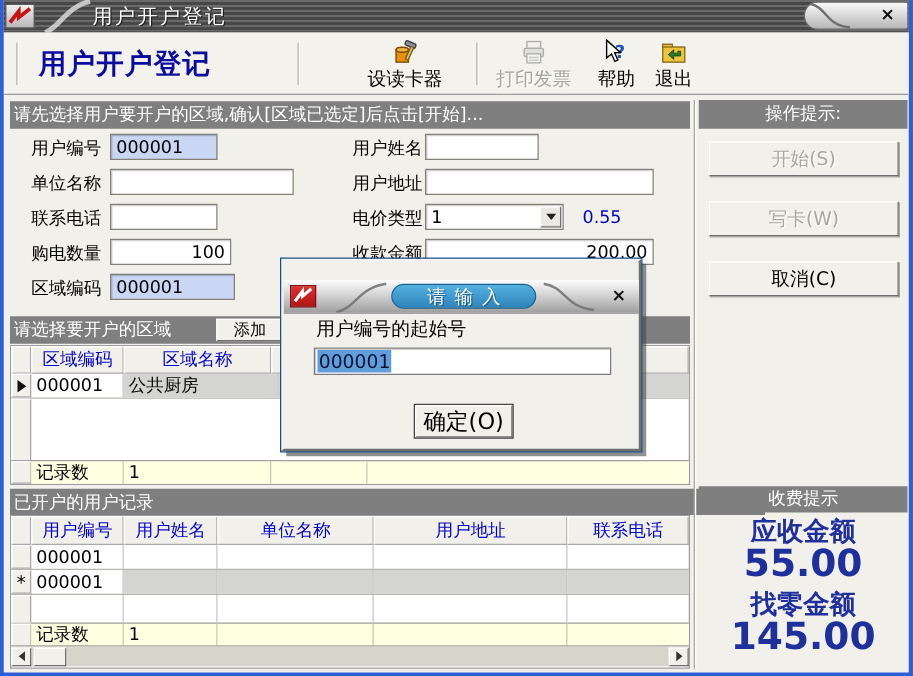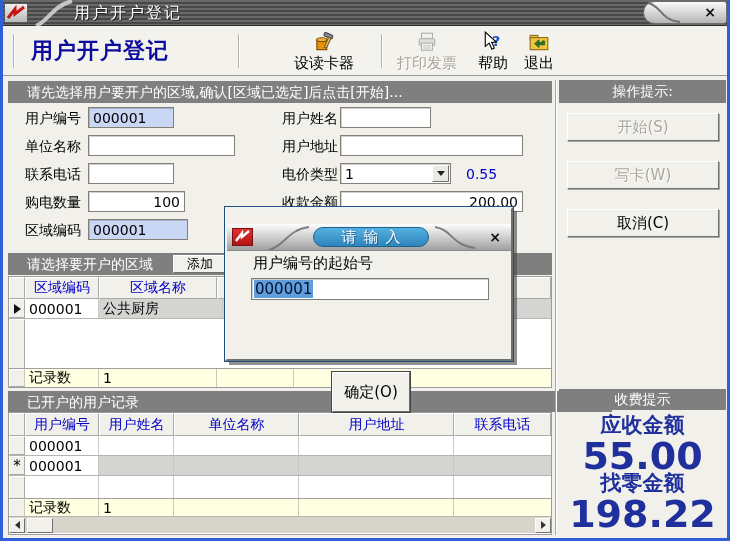--- a/index.html
+++ b/index.html
@@ -55,21 +55,21 @@
     padding-top:2px; cursor:default;
   }
   .tbtn .ticon{ width:22px; height:22px; }
   .tbtn .tlabel{ font-size:15px; color:#000; margin-top:1px; white-space:nowrap; }
   .tbtn.disabled .tlabel{ color:#a5a39a; text-shadow:1px 1px 0 #fff; }
   .tbtn.disabled .ticon{ filter:grayscale(1) opacity(.55); }
 
   
   .hdrbar{
     background:#7f7f7f; color:#fff; font-size:14px; line-height:22px;
-    padding-left:19px; white-space:nowrap; overflow:hidden;
+    padding-left:3px; white-space:nowrap; overflow:hidden;
   }
 
   
   .flabel{ position:absolute; font-size:14px; color:#000; white-space:nowrap; }
   .field{
     position:absolute; height:21px; background:#fff;
     border:1px solid #848078; box-shadow:inset 1px 1px 0 rgba(0,0,0,.18);
     font-size:14px; color:#000; display:flex; align-items:center;
     padding:0 4px; overflow:hidden;
   }
@@ -117,21 +117,21 @@
   .pbtn{
     position:absolute; left:564px; width:152px; height:28px;
     background:#f1f0ea; font-size:15px; color:#000;
     border:1px solid; border-color:#fff #6f6f6f #6f6f6f #fff;
     box-shadow:1px 1px 0 rgba(80,80,80,.45);
     display:flex; align-items:center; justify-content:center; cursor:default;
   }
   .pbtn.disabled{ color:#a9a79d; text-shadow:1px 1px 0 #fff;text-align:right; }
   .fee-text{ position:absolute; left:556px; width:167px; text-align:center; color:#1f2f9c;font-weight:bold; }
   .fee-label{ font-size:21px; }
-  .fee-value{ font-size:38px; font-weight:bold; }
+  .fee-value{ font-size:30px; font-weight:bold; }
 
   
   #dialog{
     left:222px; top:207px; width:288px; height:154px; z-index:10;
     background:#f1f0ea;
     border:2px solid; border-color:#f2f2f2 #6f6f6f #6f6f6f #f2f2f2;
     outline:1px solid #1d4e84;
     box-shadow:4px 4px 0 rgba(72,72,72,.6);
   }
   #dialog-titlebar{
@@ -152,25 +152,25 @@
     padding-left:7px; text-shadow:1px 1px 0 #1a5f8c;
   }
   .dlg-prompt{ position:absolute; left:26px; top:45px; font-size:15px; color:#000; }
   .dlg-input{
     position:absolute; left:24px; top:69px; width:238px; height:22px;
     background:#fff; border:1px solid #7c7c7c; box-shadow:inset 1px 1px 0 rgba(0,0,0,.2);
     display:flex; align-items:center; padding:0 2px; font-size:15px;
   }
   .sel-text{ background:#5f9ddb; color:#031030; padding:0 1px; }
   .ok-btn{
-    position:absolute; left:105px; top:115px; width:78px; height:40px;
-    background:#f1f0ea; font-size:15px; color:#000;
+    position:absolute; left:105px; top:115px; width:78px; height:26px;
+    background:#f1f0ea; font-size:18px; color:#000;
     border:1px solid; border-color:#fff #6f6f6f #6f6f6f #fff;
     outline:1px solid #444;
-    display:flex; align-items:center; justify-content:center; cursor:default;margin-top:48px;
+    display:flex; align-items:center; justify-content:center; cursor:default;
   }
   .vdiv{ position:absolute; left:552px; top:80px; width:1px; height:455px; background:#a8a8a2;
          box-shadow:1px 0 0 #fff; }
 </style>
 </head>
 <body>
 
 <div id="window">
 
   <div id="titlebar" class="abs">
@@ -381,21 +381,21 @@
   <div class="abs hdrbar" style="left:556px;top:80px;width:167px;height:23px;text-align:center;padding-left:0;line-height:23px">操作提示:</div>
 
   <div class="pbtn disabled" style="top:113px">开始(S)</div>
   <div class="pbtn disabled" style="top:161px">写卡(W)</div>
   <div class="pbtn" style="top:209px">取消(C)</div>
 
   <div class="abs hdrbar" style="left:556px;top:389px;width:167px;height:21px;text-align:center;padding-left:0;line-height:21px">收费提示</div>
   <div class="fee-text fee-label" style="top:411px">应收金额</div>
   <div class="fee-text fee-value" style="top:434px">55.00</div>
   <div class="fee-text fee-label" style="top:469px">找零金额</div>
-  <div class="fee-text fee-value" style="top:492px">198.22</div>
+  <div class="fee-text fee-value" style="top:492px">145.00</div>
 
   <div id="dialog" class="abs">
     <div id="dialog-titlebar" class="abs">
       <div class="abs logo-box">
         <svg width="19" height="16" viewBox="0 0 19 16">
           <path d="M3 12 L9 4 L9 8 L16 2" stroke="#fff" stroke-width="2.4" fill="none"></path>
         </svg>
       </div>
       <svg class="abs title-curve" style="left:40px;top:1px" width="44" height="25" viewBox="0 0 44 25">
         <path d="M2 25 C 18 21, 20 5, 42 2" stroke="#6f6f6f" stroke-width="2" fill="none"></path>

